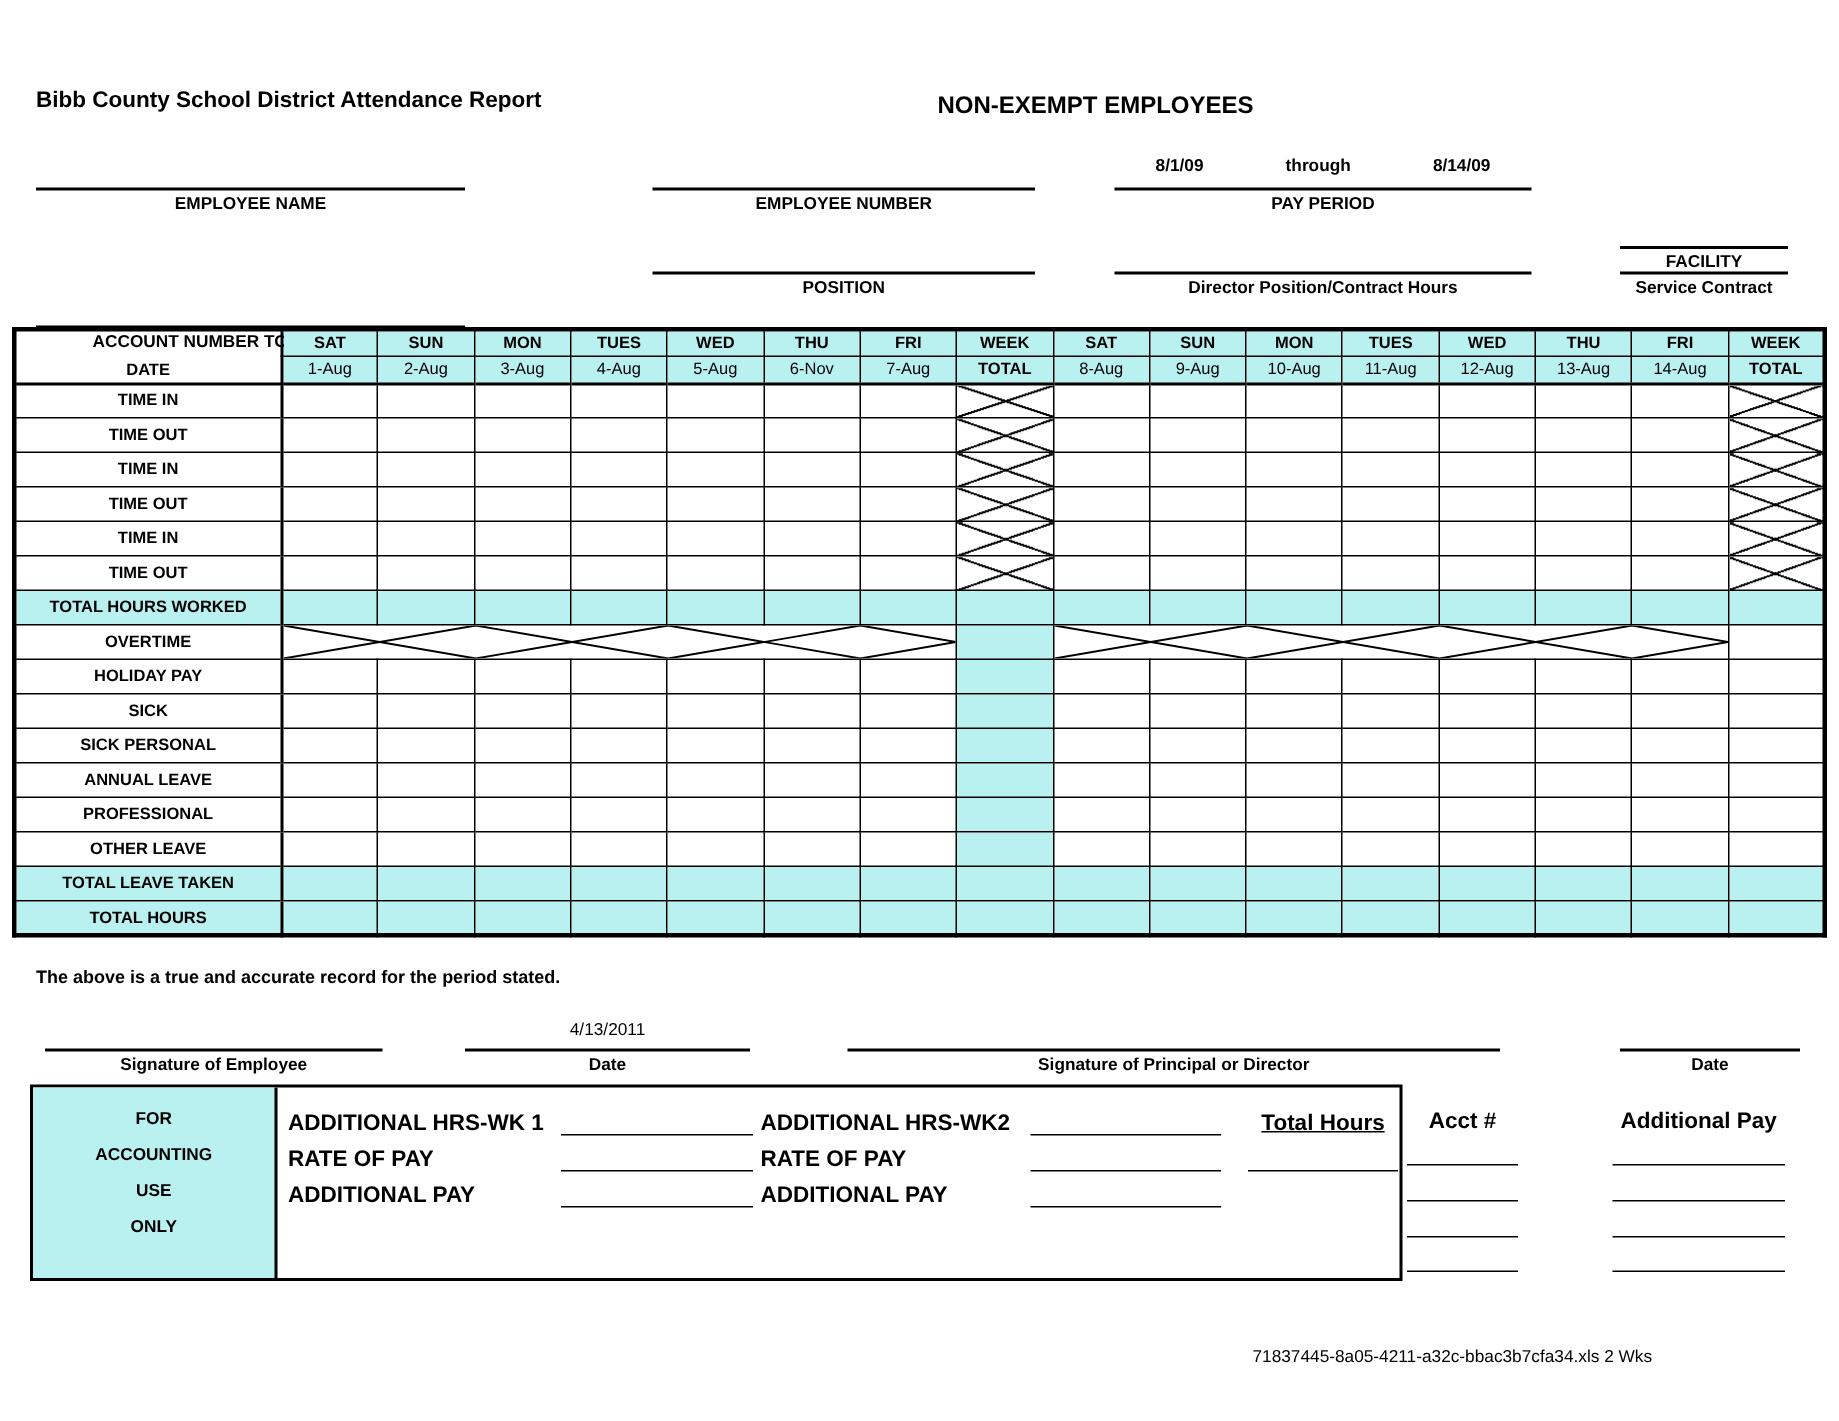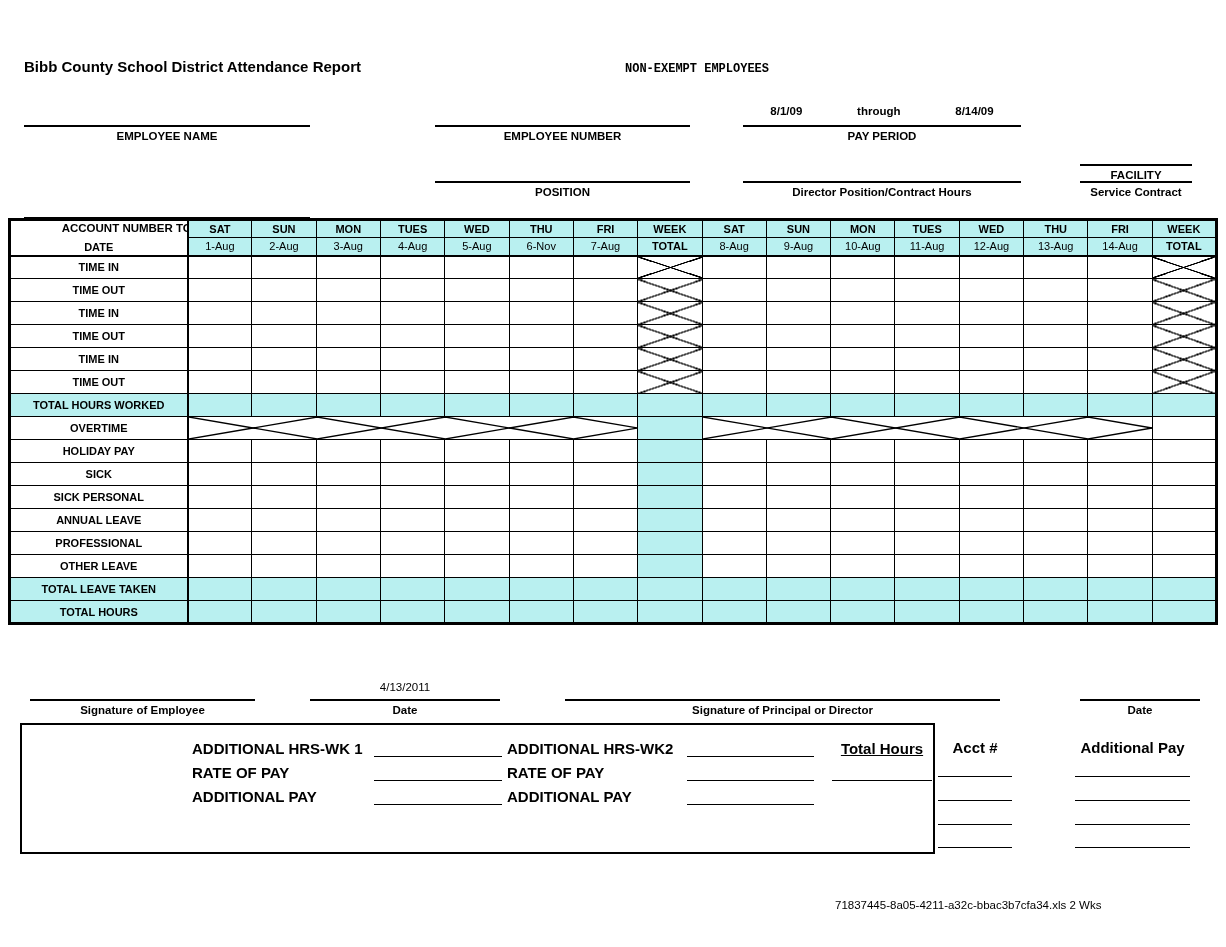--- a/index.html
+++ b/index.html
@@ -5,21 +5,21 @@
   :root { --hi: #b9f0f0; }
   * { margin:0; padding:0; box-sizing:border-box; }
   html,body { background:#ffffff; }
   body {
     width:1226px; height:947px; position:relative; overflow:hidden;
     font-family:"Liberation Sans", sans-serif; color:#000;
   }
   .page { position:absolute; inset:0; }
 
   .title { position:absolute; left:24px; top:58px; font-size:15px; font-weight:bold; }
-  .subtitle { position:absolute; left:625px; top:62px; font-size:12px; font-weight:bold;font-family:Liberation Mono, monospace; }
+  .subtitle { position:absolute; left:625px; top:62px; font-size:16px; font-weight:bold; }
 
   .fld {
     position:absolute; border-top:2px solid #000; text-align:center;
     font-weight:bold; font-size:11.5px; padding-top:3px; white-space:nowrap;
   }
   #f-emp  { left:24px;  top:125px; width:286px; }
   #f-num  { left:435px; top:125px; width:255px; }
   #f-pp   { left:743px; top:125px; width:278px; }
   #f-fac  { left:1080px;top:125px; width:112px;margin-top:39px; }
   #f-acct { left:24px;  top:181px; width:286px;margin-top:36px; }
@@ -456,28 +456,35 @@
           <td class="hi"></td>
           <td class="hi"></td>
           <td class="hi"></td>
           <td class="hi"></td>
           <td class="hi"></td>
           <td class="hi"></td>
         </tr>
       </tbody>
     </table>
 
+  <div class="statement">The above is a true and accurate record for the period stated.</div>
 
   <div class="dateval">4/13/2011</div>
   <div class="fld" id="s-emp">Signature of Employee</div>
   <div class="fld" id="s-date1">Date</div>
   <div class="fld" id="s-prin">Signature of Principal or Director</div>
   <div class="fld" id="s-date2">Date</div>
 
   <div class="acctbox">
+    <div class="acctside">
+      <div>FOR</div>
+      <div>ACCOUNTING</div>
+      <div>USE</div>
+      <div>ONLY</div>
+    </div>
 
     <div class="al" style="left:170px; top:15px;">ADDITIONAL HRS-WK 1</div>
     <div class="al" style="left:170px; top:39px;">RATE OF PAY</div>
     <div class="al" style="left:170px; top:63px;">ADDITIONAL PAY</div>
     <div class="aline" style="left:352px; top:31px; width:128px;"></div>
     <div class="aline" style="left:352px; top:55px; width:128px;"></div>
     <div class="aline" style="left:352px; top:79px; width:128px;"></div>
 
     <div class="al" style="left:485px; top:15px;">ADDITIONAL HRS-WK2</div>
     <div class="al" style="left:485px; top:39px;">RATE OF PAY</div>

